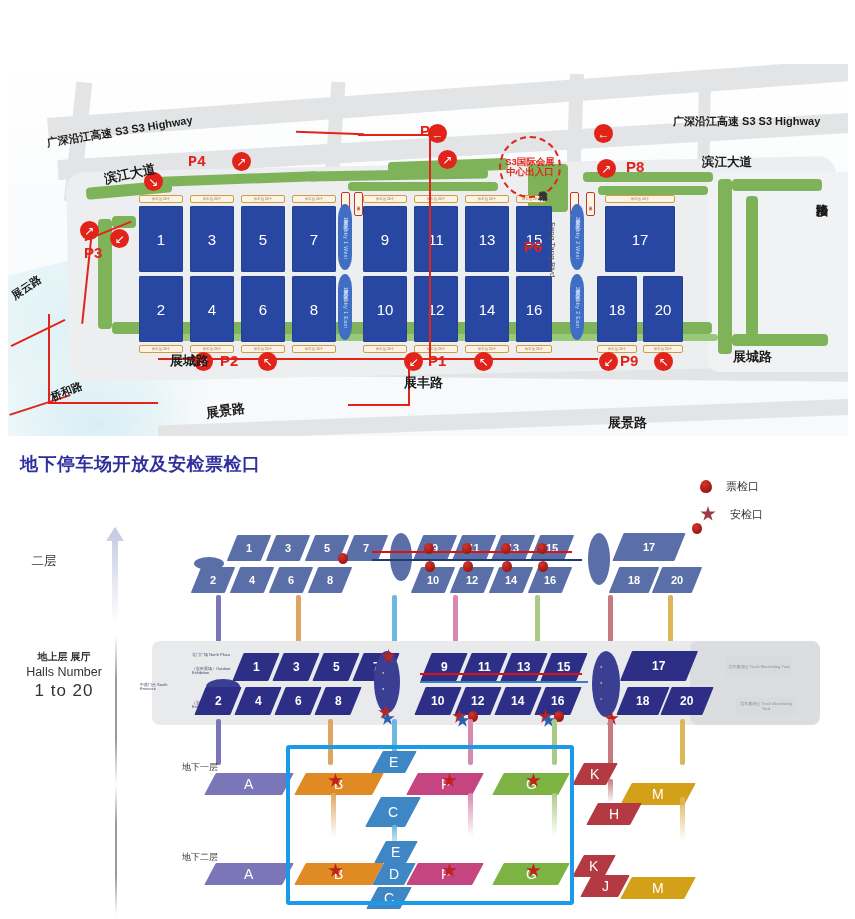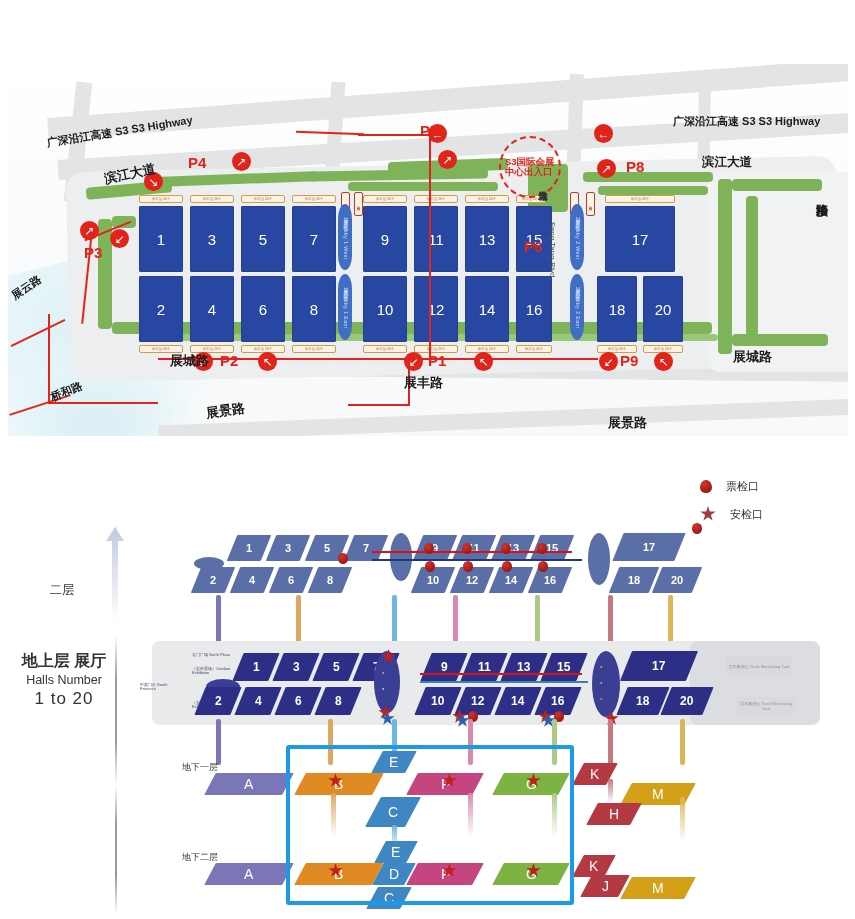--- a/index.html
+++ b/index.html
@@ -155,20 +155,21 @@
     position:absolute;
     left:491px; top:72px;
     width:62px; height:62px;
     border:2px dashed #e2231a;
     border-radius:50%;
     color:#e2231a;
     font-size:9.5px;
     font-weight:bold;
     line-height:1.08;
     display:flex; align-items:center; justify-content:center;
+    text-align:center;
     padding:4px;
   }
 
   
   .sec2-title {
     position:absolute; left:20px; top:452px;
     font-size:18px; font-weight:bold; color:#2f2f9e;
     letter-spacing:0.5px;
   }
   .sec2-sub {
@@ -431,21 +432,21 @@
     <div class="arrowdot" style="left:136px;top:108px;">↘</div>
     <div class="arrowdot" style="left:72px;top:157px;">↗</div>
     <div class="arrowdot" style="left:102px;top:165px;">↙</div>
     <div class="arrowdot" style="left:186px;top:288px;">↙</div>
     <div class="arrowdot" style="left:250px;top:288px;">↖</div>
     <div class="arrowdot" style="left:396px;top:288px;">↙</div>
     <div class="arrowdot" style="left:466px;top:288px;">↖</div>
     <div class="arrowdot" style="left:591px;top:288px;">↙</div>
     <div class="arrowdot" style="left:646px;top:288px;">↖</div>
 
-    <div class="plbl" style="left:180px;top:90px;">P4</div>
+    <div class="plbl" style="left:180px;top:90px;font-family:Liberation Mono, monospace;">P4</div>
     <div class="plbl" style="left:76px;top:180px;">P3</div>
     <div class="plbl" style="left:412px;top:58px;">P5</div>
     <div class="plbl" style="left:618px;top:94px;">P8</div>
     <div class="plbl" style="left:516px;top:174px;">P6</div>
     <div class="plbl" style="left:212px;top:288px;">P2</div>
     <div class="plbl" style="left:420px;top:288px;">P1</div>
     <div class="plbl" style="left:612px;top:288px;text-align:center;">P9</div>
 
     <div class="maplbl" style="left:38px;top:60px; transform:rotate(-9deg);">广深沿江高速 S3  S3 Highway</div>
     <div class="maplbl" style="left:665px;top:50px;">广深沿江高速 S3  S3 Highway</div>
@@ -457,39 +458,40 @@
     <div class="maplbl" style="left:725px;top:284px; font-size:13px;">展城路</div>
     <div class="maplbl" style="left:396px;top:310px; font-size:13px;">展丰路</div>
     <div class="maplbl" style="left:198px;top:338px; font-size:13px; transform:rotate(-8deg);">展景路</div>
     <div class="maplbl" style="left:600px;top:350px; font-size:13px;">展景路</div>
     <div class="maplbl" style="left:805px;top:130px; font-size:12px; writing-mode:vertical-rl;">沙福路</div>
     <div class="maplbl" style="left:528px;top:120px; font-size:9px; writing-mode:vertical-rl; color:#333;">凤塘大道</div>
     <div class="maplbl" style="left:540px;top:158px; font-size:8px; writing-mode:vertical-rl; color:#555; font-weight:normal;">Feng Tang Blvd</div>
 
   </div>
 
+  <div class="sec2-title">地下停车场开放及安检票检口</div>
 
   <div class="legend">
     <div class="legend-row">
       <div class="dotm"></div>
       <div class="lbl">票检口</div>
     </div>
     <div class="legend-row">
       <div class="star"></div>
       <div class="lbl">安检口</div>
     </div>
   </div>
 
   <div class="layers">
 
-    <div class="lyr-lbl" style="left:22px; top:38px; width:80px;margin-top:29px;">
+    <div class="lyr-lbl" style="left:4px; top:38px; width:80px;">
       <div class="mid">二层</div>
     </div>
     <div class="lyr-lbl" style="left:4px; top:135px; width:120px;">
-      <div style="font-size:16px;font-weight:bold;">地上层 展厅</div>
+      <div style="font-size:10px;font-weight:bold;">地上层 展厅</div>
       <div style="font-size:12.5px;">Halls Number</div>
       <div class="big">1 to 20</div>
     </div>
 
     <div class="divider" style="left:115px; top:10px; height:100px;"></div>
     <div class="divider" style="left:115px; top:120px; height:150px;"></div>
     <div class="divider" style="left:115px; top:270px; height:130px;"></div>
 
     <svg style="position:absolute;left:104px;top:12px;" width="22" height="96">
       <defs>

